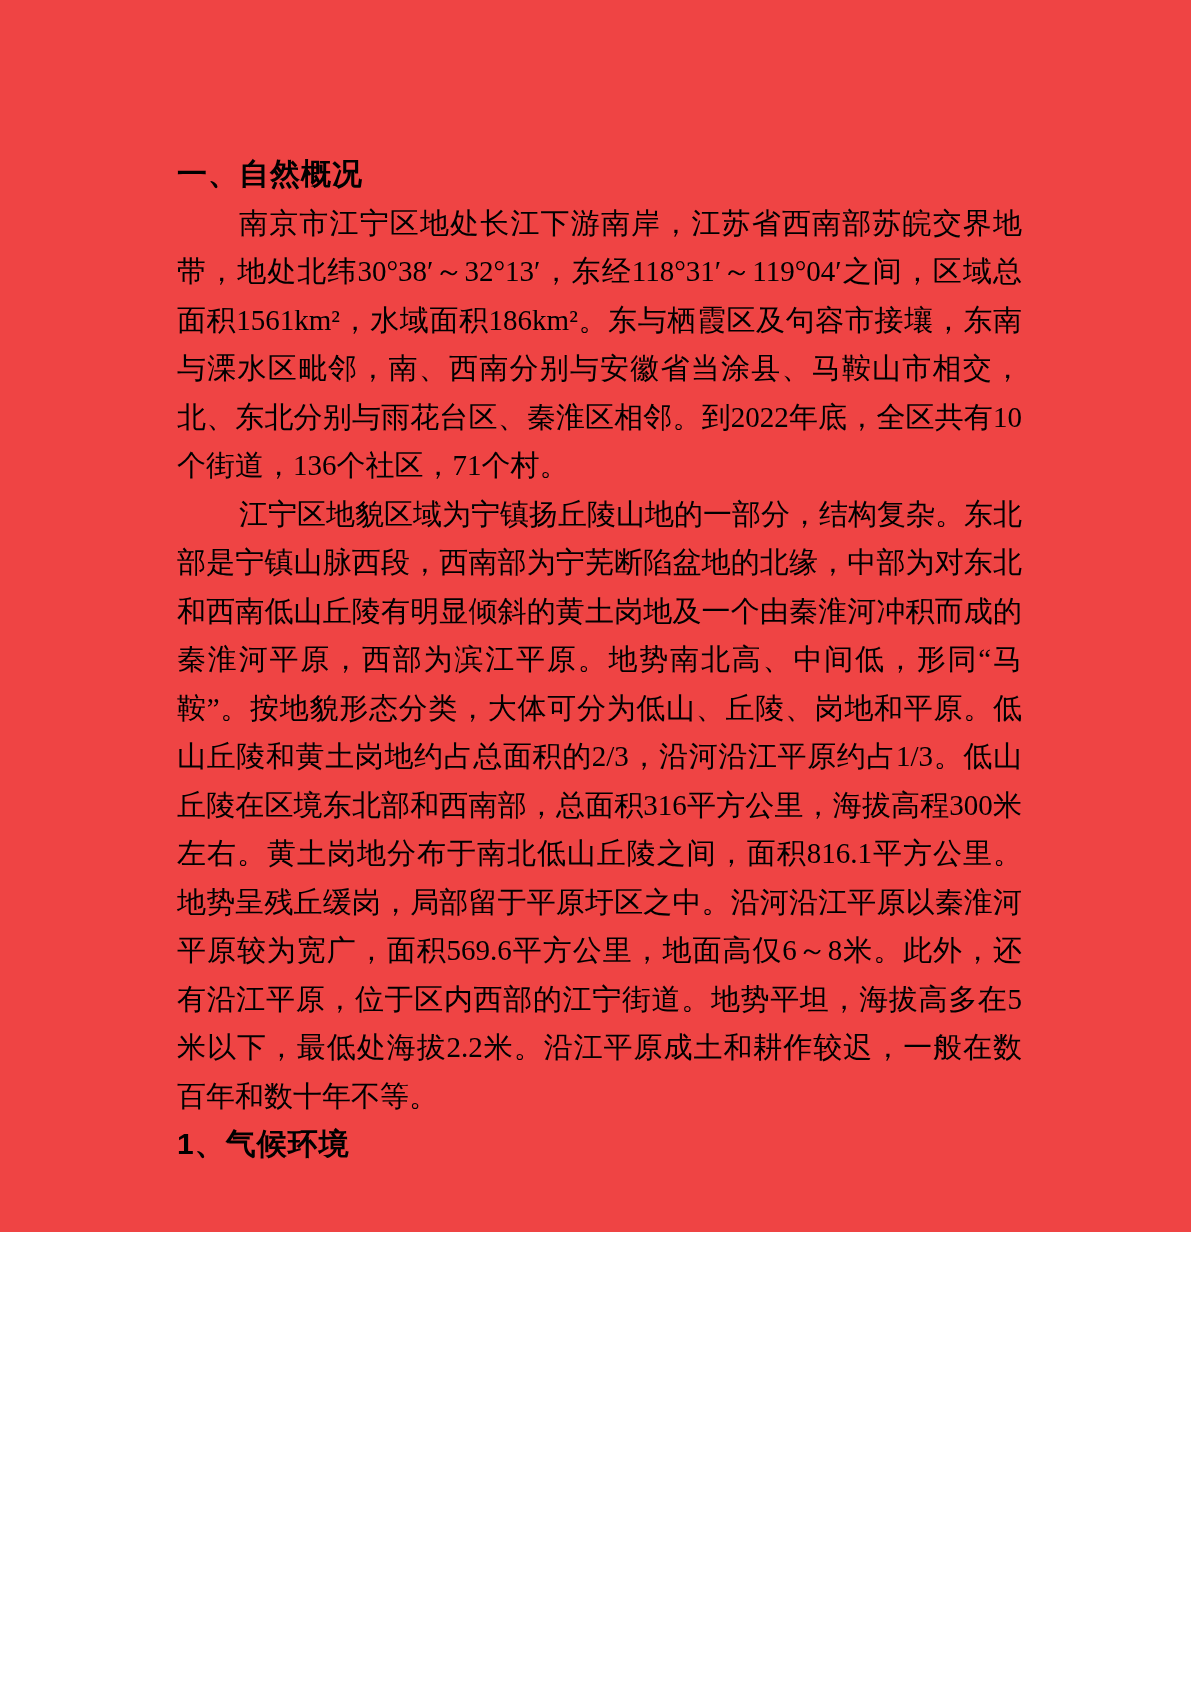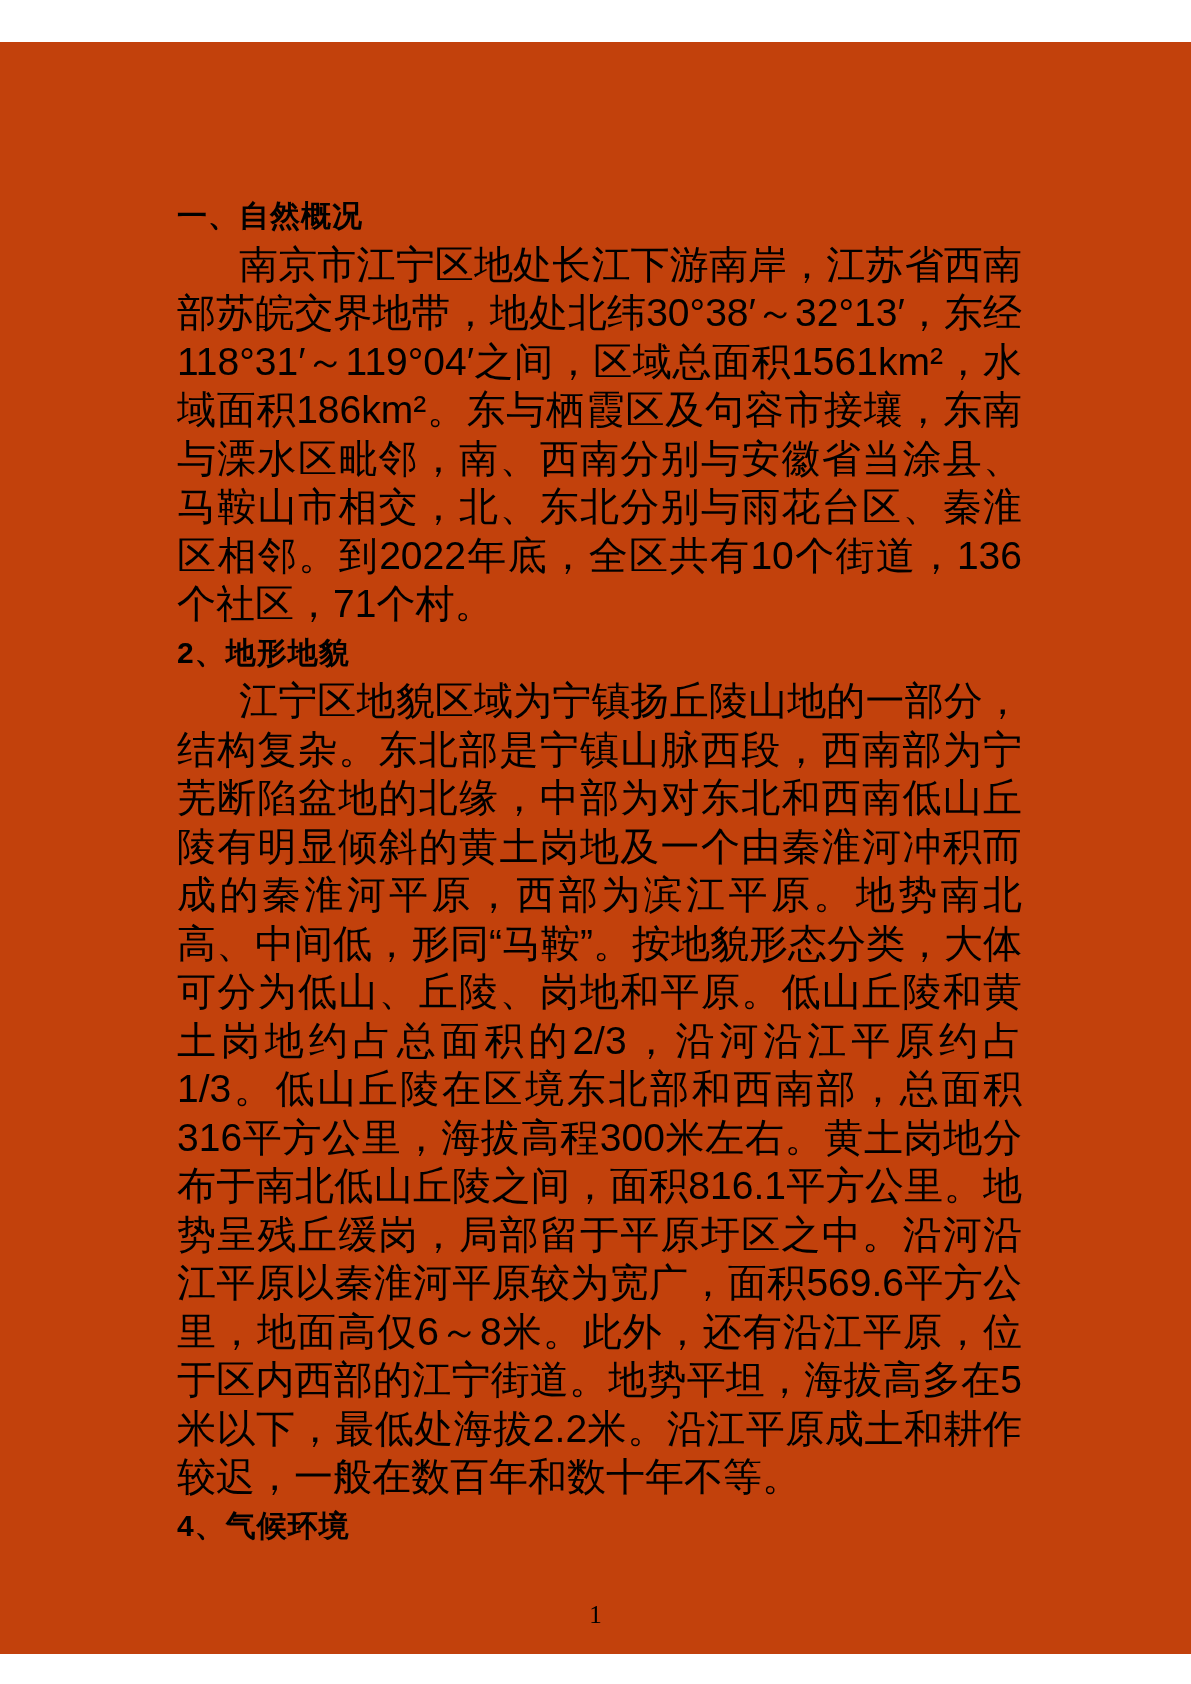--- a/index.html
+++ b/index.html
@@ -3,45 +3,44 @@
 <meta charset="utf-8">
 <style>
   html, body {
     margin: 0;
     padding: 0;
     background: #ffffff;
   }
   .page {
     position: relative;
     width: 1191px;
-    height: 1612px;
-    background: #c2410c;
+    height: 1232px;
+    background: #ef4444;
     color: #000000;
     overflow: hidden;
-    margin-top: 42px;
   }
   .doc-body {
     position: absolute;
     left: 177px;
     top: 150px;
     width: 845px;
   }
   .heading1, .heading2 {
     font-family: "Liberation Sans", "DejaVu Sans", sans-serif;
     font-weight: 700;
     font-size: 30px;
     line-height: 48.5px;
     letter-spacing: 1px;
     text-align: left;
     text-indent: 0;
   }
   .paragraph {
-    font-family: Liberation Sans, sans-serif;
+    font-family: Liberation Serif, serif;
     font-weight: 400;
-    font-size: 39px;
+    font-size: 29px;
     line-height: 48.5px;
     text-align: justify;
     text-justify: inter-ideograph;
     text-indent: 62px;
   }
   .page-number {
     position: absolute;
     top: 1558px;
     left: 0;
     width: 100%;
@@ -52,18 +51,17 @@
     color: #000000;
   }
 </style>
 </head>
 <body>
 
 <div class="page">
   <div class="doc-body">
       <div class="heading1">一、自然概况</div>
       <div class="paragraph">南京市江宁区地处长江下游南岸，江苏省西南部苏皖交界地带，地处北纬30°38′～32°13′，东经118°31′～119°04′之间，区域总面积1561km²，水域面积186km²。东与栖霞区及句容市接壤，东南与溧水区毗邻，南、西南分别与安徽省当涂县、马鞍山市相交，北、东北分别与雨花台区、秦淮区相邻。到2022年底，全区共有10个街道，136个社区，71个村。</div>
-      <div class="heading2">2、地形地貌</div>
       <div class="paragraph">江宁区地貌区域为宁镇扬丘陵山地的一部分，结构复杂。东北部是宁镇山脉西段，西南部为宁芜断陷盆地的北缘，中部为对东北和西南低山丘陵有明显倾斜的黄土岗地及一个由秦淮河冲积而成的秦淮河平原，西部为滨江平原。地势南北高、中间低，形同“马鞍”。按地貌形态分类，大体可分为低山、丘陵、岗地和平原。低山丘陵和黄土岗地约占总面积的2/3，沿河沿江平原约占1/3。低山丘陵在区境东北部和西南部，总面积316平方公里，海拔高程300米左右。黄土岗地分布于南北低山丘陵之间，面积816.1平方公里。地势呈残丘缓岗，局部留于平原圩区之中。沿河沿江平原以秦淮河平原较为宽广，面积569.6平方公里，地面高仅6～8米。此外，还有沿江平原，位于区内西部的江宁街道。地势平坦，海拔高多在5米以下，最低处海拔2.2米。沿江平原成土和耕作较迟，一般在数百年和数十年不等。</div>
-      <div class="heading2">4、气候环境</div>
+      <div class="heading2">1、气候环境</div>
     </div>
   <div class="page-number">1</div>
 </div>
 
 </body></html>

